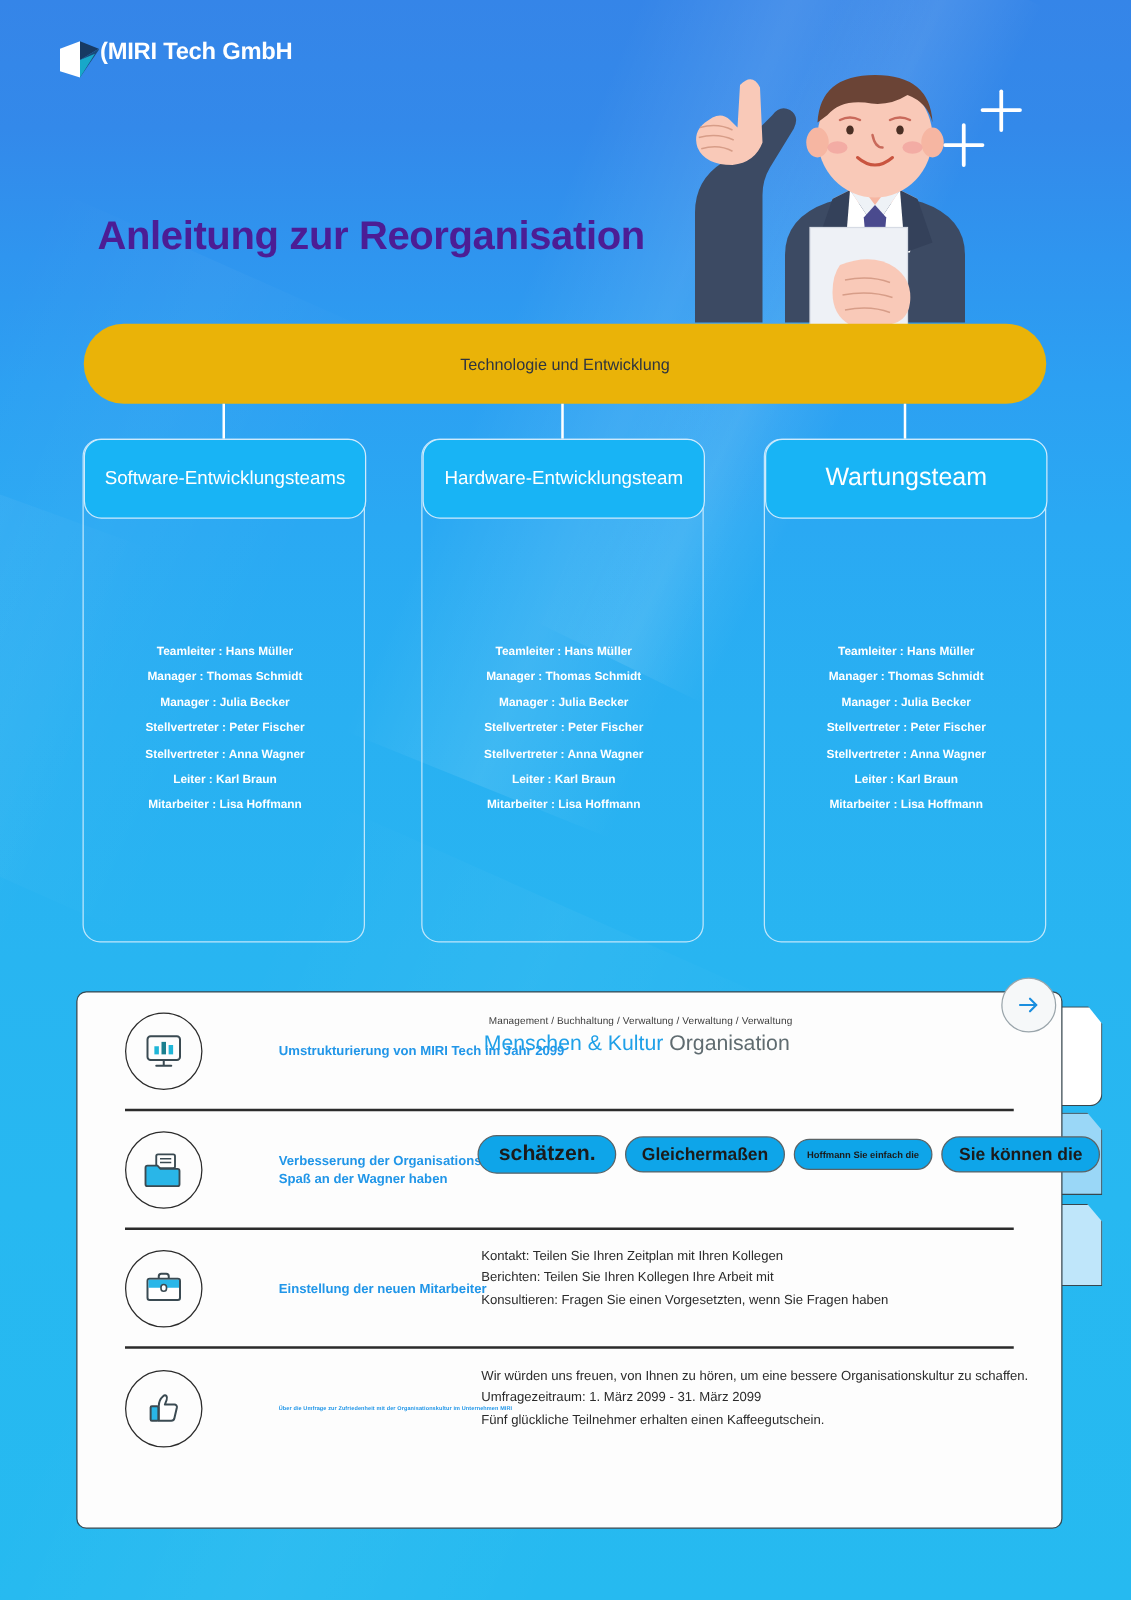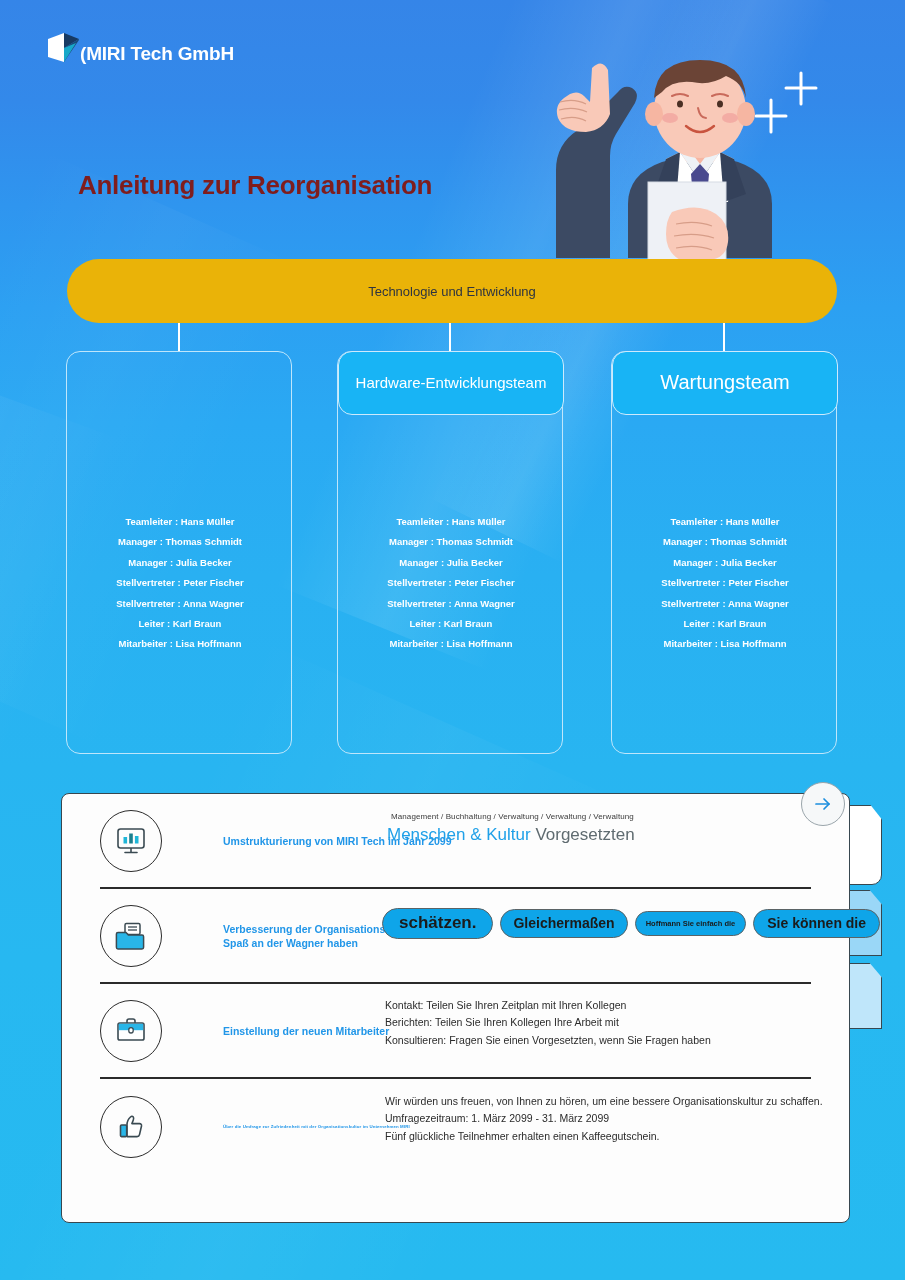--- a/index.html
+++ b/index.html
@@ -44,39 +44,39 @@
   .s2 { left: 700px; top: -60px;  width: 150px; height: 620px; transform: rotate(26deg); }
   .s3 { left: -180px; top: 330px; width: 320px; height: 900px; transform: rotate(20deg); opacity: .55;}
   .s4 { left: 260px; top: 640px;  width: 420px; height: 760px; transform: rotate(24deg); opacity: .35;}
   .s5 { left: 40px;  top: 150px;  width: 300px; height: 520px; transform: rotate(24deg); opacity: .30;}
 
   
   #logo-row {
     position: absolute;
     left: 46px; top: 31px;
     display: flex;
-    align-items: flex-end;
+    align-items: flex-start;
     gap: 0px;
     z-index: 6;
   }
   #logo-mark { width: 36px; height: 34px; display: block; }
   #logo-text {
     color: #ffffff;
     font-size: 19px;
     font-weight: 700;
     letter-spacing: -0.2px;
     margin-left: -2px;
     white-space: nowrap;
   }
 
   #main-title {
     position: absolute;
     left: 78px; top: 170px;
-    color: #7f1d1d;
-    font-size: 26px;
+    color: #4c1d95;
+    font-size: 32px;
     font-weight: 700;
     letter-spacing: -0.3px;
     white-space: nowrap;
     z-index: 6;
   }
 
   
   #illustration {
     position: absolute;
     left: 520px; top: 52px;
@@ -393,20 +393,23 @@
 
   <div id="root-box">
     <span id="root-label">Technologie und Entwicklung</span>
   </div>
 
   <div class="connector c1"></div>
   <div class="connector c2"></div>
   <div class="connector c3"></div>
 
   <div class="team-col col1">
+    <div class="team-head">
+      <span class="team-head-label">Software-Entwicklungsteams</span>
+    </div>
     <div class="team-members">
       <div class="member">Teamleiter : Hans Müller</div>
       <div class="member">Manager : Thomas Schmidt</div>
       <div class="member">Manager : Julia Becker</div>
       <div class="member">Stellvertreter : Peter Fischer</div>
       <div class="member">Stellvertreter : Anna Wagner</div>
       <div class="member">Leiter : Karl Braun</div>
       <div class="member">Mitarbeiter : Lisa Hoffmann</div>
     </div>
   </div>
@@ -458,21 +461,21 @@
         <line x1="17" y1="24" x2="17" y2="28" stroke="#3a4a52" stroke-width="1.6"></line>
         <line x1="11" y1="28.5" x2="23" y2="28.5" stroke="#3a4a52" stroke-width="1.6" stroke-linecap="round"></line>
       </svg>
     </div>
     <div class="row-body">
       <div class="row-title">Umstrukturierung von MIRI Tech im Jahr 2099</div>
       <div class="r1-wrap">
         <div class="breadcrumb">Management / Buchhaltung / Verwaltung / Verwaltung / Verwaltung</div>
         <div class="r1-heading">
           <span class="accent">Menschen &amp; Kultur</span>
-          <span class="muted">Vorgesetzten</span>
+          <span class="muted">Organisation</span>
         </div>
         <div class="arrow-btn">
           <svg width="20" height="20" viewBox="0 0 20 20">
             <line x1="3" y1="10" x2="16" y2="10" stroke="#1b8ede" stroke-width="1.7" stroke-linecap="round"></line>
             <polyline points="11,5 16,10 11,15" fill="none" stroke="#1b8ede" stroke-width="1.7" stroke-linecap="round" stroke-linejoin="round"></polyline>
           </svg>
         </div>
       </div>
     </div>
   </div>

